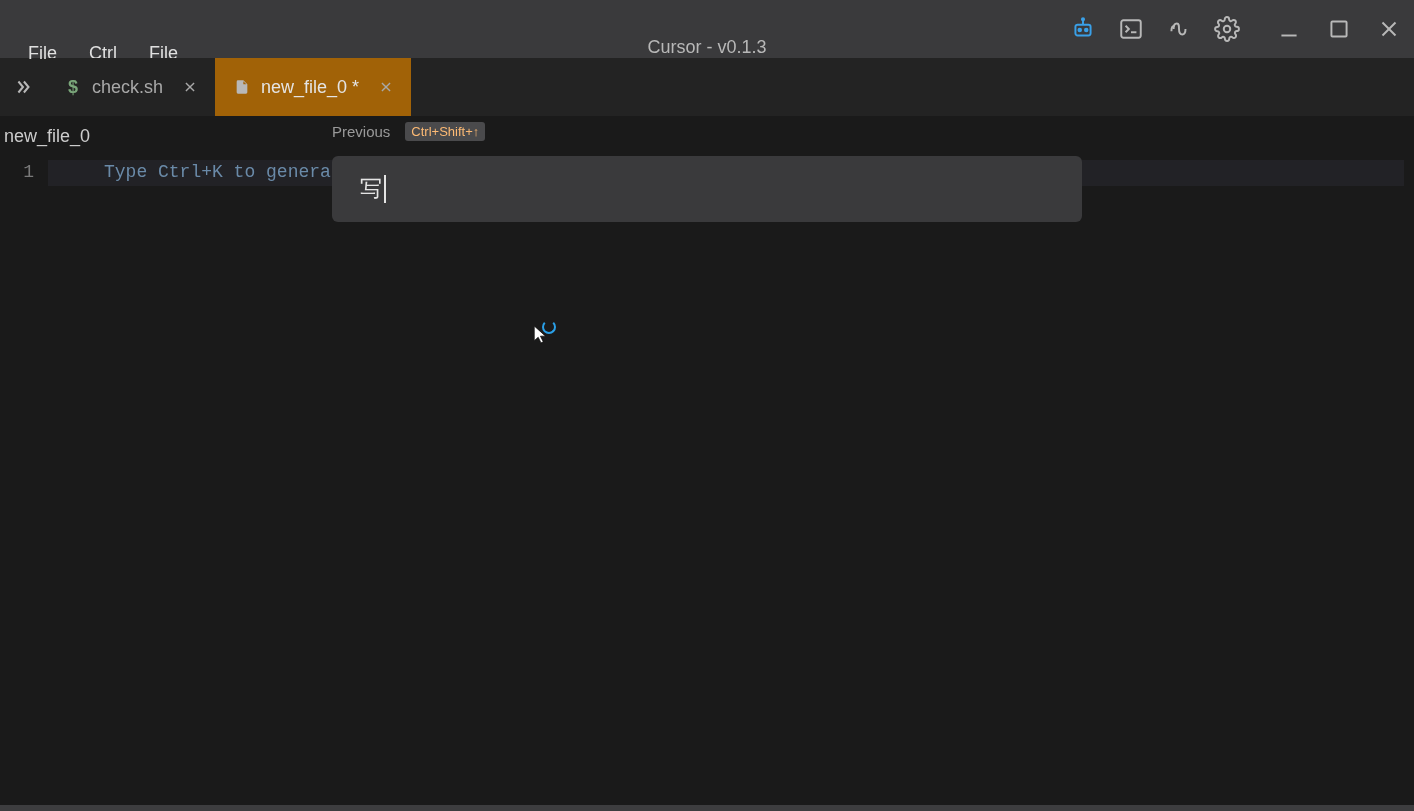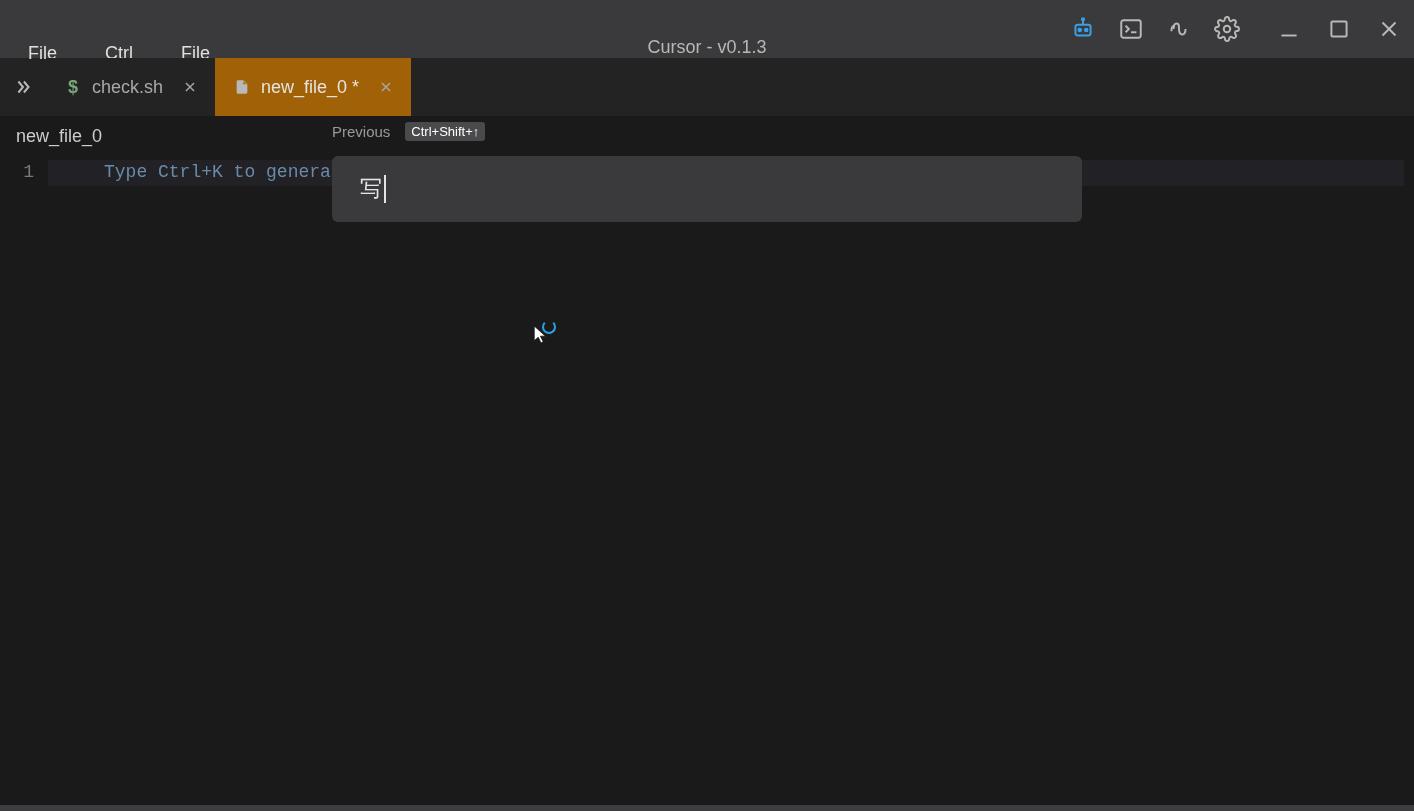--- a/index.html
+++ b/index.html
@@ -15,21 +15,21 @@
 
 
 .titlebar {
   height: 58px;
   background: #3a3a3c;
   display: flex;
   align-items: center;
   padding: 0 12px;
   position: relative;
 }
-.menu-group { display: flex; gap: 16px; margin-top: 48px; }
+.menu-group { display: flex; gap: 0; margin-top: 48px; }
 .menu-item {
   padding: 6px 16px;
   font-size: 18px;
   color: #e0e0e0;
   cursor: pointer;
 }
 .app-title {
   position: absolute;
   left: 50%;
   transform: translateX(-50%);
@@ -103,41 +103,41 @@
 }
 .dollar-icon { color: #7aa67a; font-weight: 600; font-size: 18px; }
 .py-icon { color: #9b7ec8; font-weight: 700; font-size: 15px; letter-spacing: -1px; }
 .file-icon-svg { width: 16px; height: 18px; }
 
 
 .breadcrumb {
   height: 40px;
   display: flex;
   align-items: center;
-  padding: 0 16px;
+  padding: 0 4px;
   font-size: 18px;
   color: #cccccc;
   position: relative;
 }
 .previous-hint {
   position: absolute;
   left: 332px;
   top: 6px;
   display: flex;
   align-items: center;
   gap: 15px;
   font-size: 15px;
   color: #9a9a9a;
 }
 .kbd {
   background: #4a4a4c;
   border-radius: 3px;
   padding: 2px 6px;
   font-size: 13px;
-  color: #ffffff;
+  color: #fdba74;
 }
 
 
 .editor {
   position: relative;
   height: calc(811px - 58px - 58px - 40px);
   background: #1a1a1a;
 }
 .gutter {
   position: absolute;

